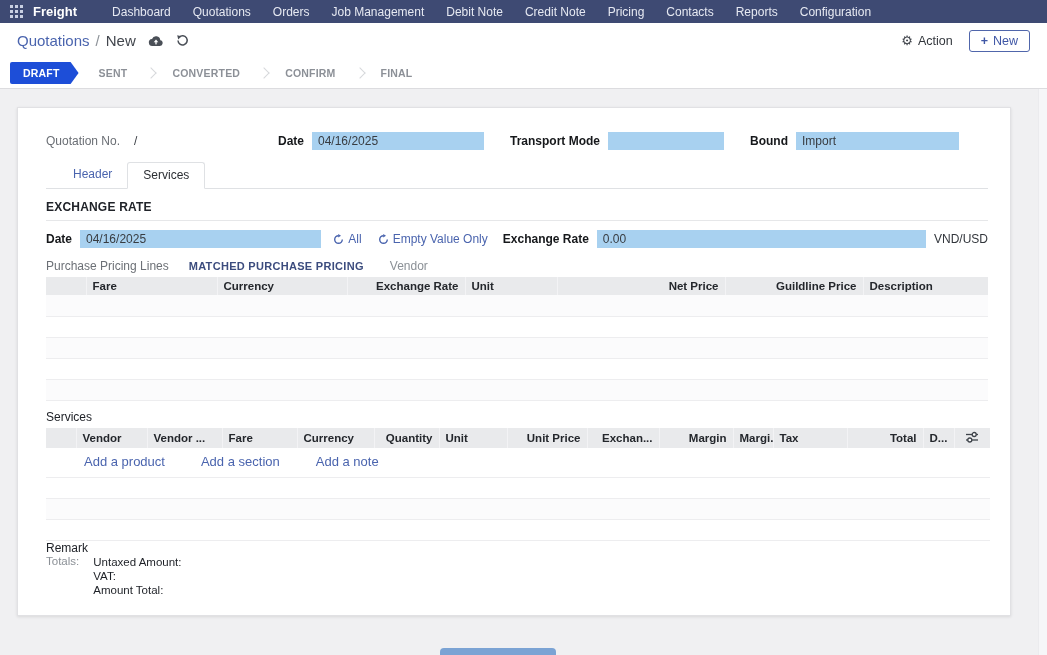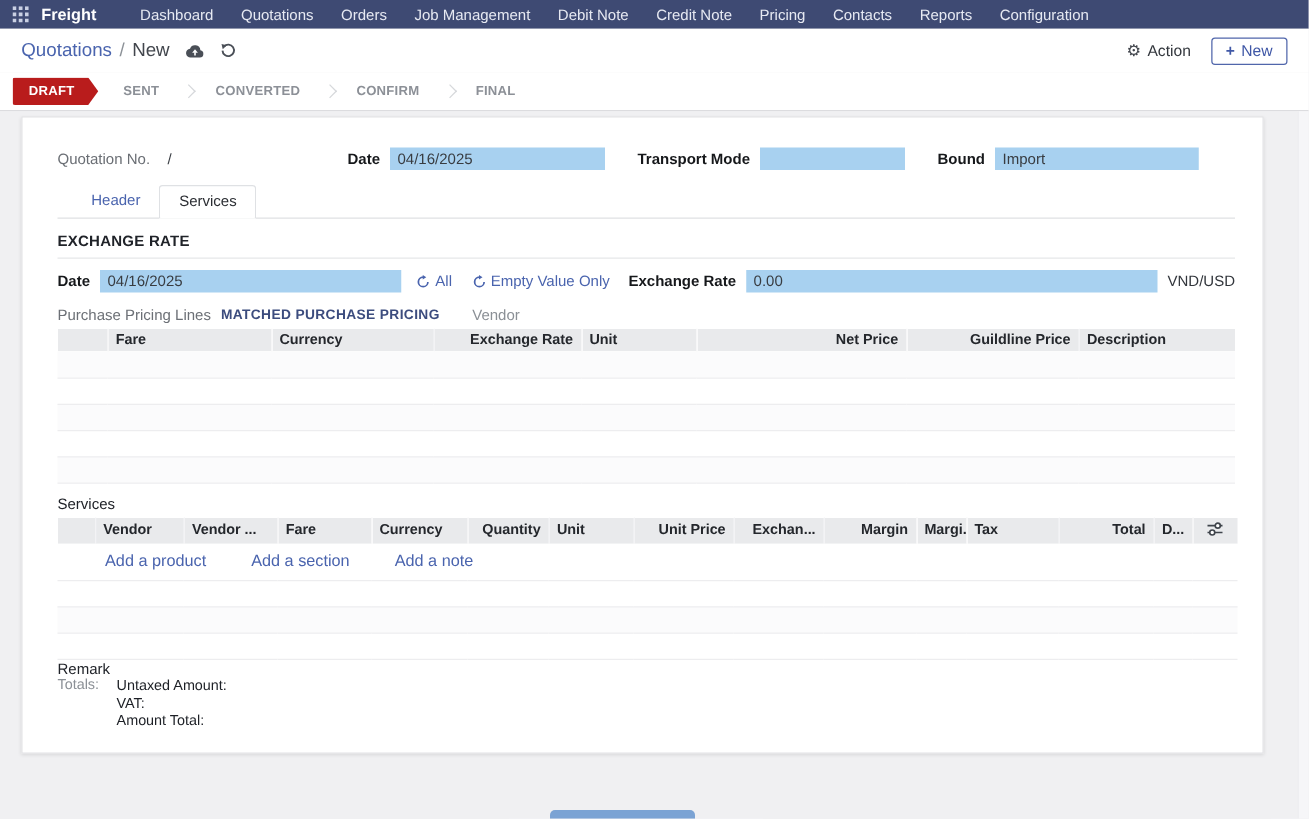--- a/index.html
+++ b/index.html
@@ -32,27 +32,27 @@
   .new-btn { border:1px solid #5066ab; color:#3f57a6; background:#fff; font-size:12.5px; padding:3px 11px; border-radius:3px; display:flex; align-items:center; gap:5px; cursor:pointer; font-family:inherit; }
   .new-btn .plus { font-weight:700; }
 
   
   .status-row { height:31px; background:#fff; border-bottom:1px solid #dcdcdf; display:flex; align-items:center; justify-content:space-between; padding:0 12px 0 10px; }
   .sb-left { display:flex; align-items:center; gap:7px; }
   .btn-primary { background:#4d5c8c; color:#fff; border:none; border-radius:3px; font-size:11px; font-weight:700; letter-spacing:.3px; padding:5px 11px; font-family:inherit; cursor:pointer; }
   .btn-plain { background:none; border:none; color:#2e3238; font-size:11px; font-weight:700; letter-spacing:.3px; padding:5px 9px; font-family:inherit; cursor:pointer; }
   .sb-steps { display:flex; align-items:center; height:100%; }
   .step { font-size:10.5px; font-weight:700; color:#8c9097; letter-spacing:.2px; padding:0 13px; display:flex; align-items:center; height:100%; cursor:pointer; white-space:nowrap; }
-  .step.active { background:#b91c1c; color:#fff; height:22px; padding:0 19px 0 13px; border-radius:2px 0 0 2px;
+  .step.active { background:#1d4ed8; color:#fff; height:22px; padding:0 19px 0 13px; border-radius:2px 0 0 2px;
     clip-path:polygon(0 0, calc(100% - 8px) 0, 100% 50%, calc(100% - 8px) 100%, 0 100%); margin-right:7px; }
   .step.inactive + .step.inactive::before { content:""; display:inline-block; width:7px; height:7px;
     border-top:1.5px solid #d6d8db; border-right:1.5px solid #d6d8db; transform:rotate(45deg); margin-right:17px; margin-left:-6px; }
 
   
-  .content { background:#f0f0f2; padding:4px 17px 0; height:566px; }
+  .content { background:#f0f0f2; padding:18px 17px 0; height:566px; }
   .sheet { background:#fff; width:994px; min-height:503px; border:1px solid #e1e1e4; box-shadow:0 1px 3px rgba(0,0,0,.10); padding:23px 22px 0 28px; }
 
   .header-fields { display:flex; align-items:center; font-size:12px; height:19px; }
   .f-label { font-weight:600; color:#16181b; white-space:nowrap; }
   .f-label.muted { font-weight:400; color:#6a6e74; }
   .qno-group { width:232px; display:flex; align-items:center; gap:14px; }
   .qno-value { color:#3a3e44; }
   .hl-input { background:#a8d1f0; height:18px; line-height:18px; font-size:12px; color:#383c41; padding:0 6px; overflow:hidden; white-space:nowrap; cursor:text; }
   .w-date1 { width:172px; margin-left:8px; }
   .w-transport { width:116px; margin-left:8px; }
@@ -71,21 +71,21 @@
   .w-erdate { width:252px; margin-left:8px; }
   .link-btn { color:#4a64ae; font-size:12px; display:flex; align-items:center; gap:4px; cursor:pointer; white-space:nowrap; }
   .lb1 { margin-left:12px; }
   .lb2 { margin-left:16px; }
   .er-rate-label { margin-left:15px; }
   .w-rate { width:344px; margin-left:8px; }
   .pair { margin-left:8px; color:#32363c; }
 
   .pp-row { display:flex; align-items:center; margin-top:11px; font-size:12px; }
   .pp-label { color:#6c7076; }
-  .matched-btn { margin-left:8px; color:#3c4c7e; font-size:11px; font-weight:700; letter-spacing:.3px; cursor:pointer; }
+  .matched-btn { margin-left:20px; color:#3c4c7e; font-size:11px; font-weight:700; letter-spacing:.3px; cursor:pointer; }
   .pp-vendor { margin-left:26px; color:#8b9096; }
 
   table.grid { width:100%; border-collapse:collapse; table-layout:fixed; margin-top:4px; }
   table.grid th { background:#e9eaec; font-size:11.5px; font-weight:600; color:#24272c; text-align:left; padding:3px 6px; border-left:1px solid #f3f3f5; white-space:nowrap; overflow:hidden; cursor:pointer; }
   table.grid th:first-child { border-left:none; }
   tr.empty-row td { height:21px; border-bottom:1px solid #ededef; }
   tbody tr.empty-row:nth-child(odd) td { background:#fbfbfc; }
 
   
   .ptable th:nth-child(1){width:40px;}

